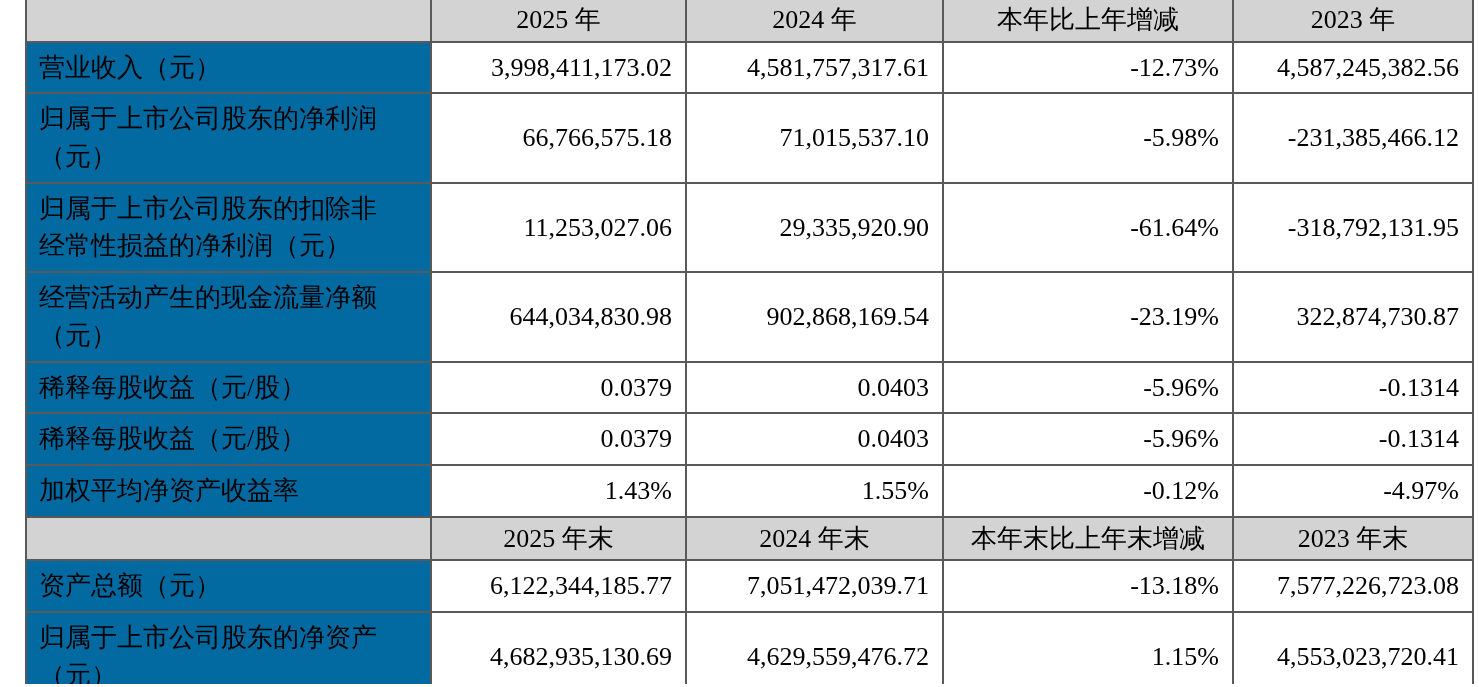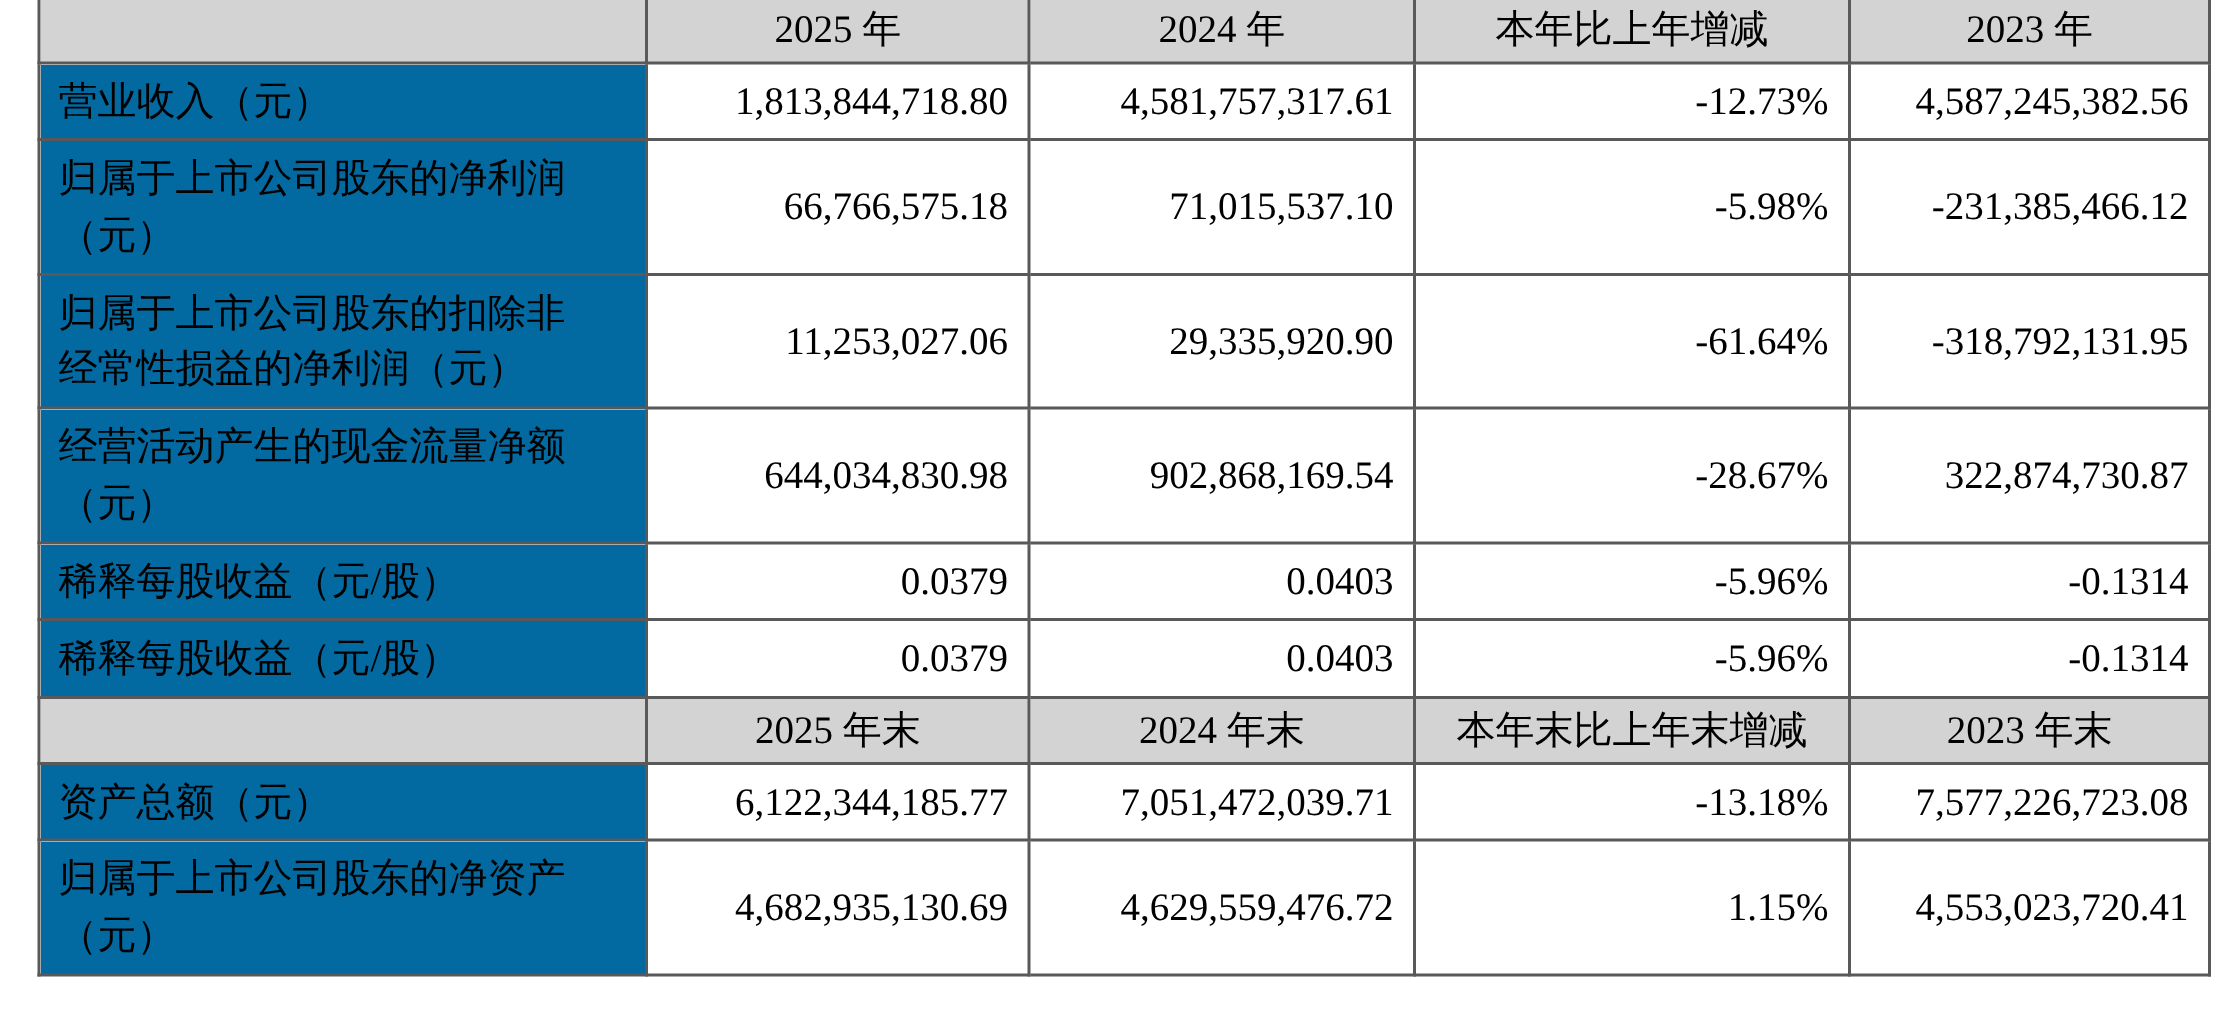--- a/index.html
+++ b/index.html
@@ -73,21 +73,21 @@
       <tr class="h42">
         <td class="hdr"></td>
         <td class="hdr">2025 年</td>
         <td class="hdr">2024 年</td>
         <td class="hdr">本年比上年增减</td>
         <td class="hdr">2023 年</td>
       </tr>
 
       <tr class="h46">
         <td class="label">营业收入（元）</td>
-        <td class="num">1,813,844,718.80</td>
+        <td class="num">3,998,411,173.02</td>
         <td class="num">4,581,757,317.61</td>
         <td class="num">-12.73%</td>
         <td class="num">4,587,245,382.56</td>
       </tr>
 
       <tr class="h88">
         <td class="label">归属于上市公司股东的净利润（元）</td>
         <td class="num">66,766,575.18</td>
         <td class="num">71,015,537.10</td>
         <td class="num">-5.98%</td>
@@ -99,40 +99,47 @@
         <td class="num">11,253,027.06</td>
         <td class="num">29,335,920.90</td>
         <td class="num">-61.64%</td>
         <td class="num">-318,792,131.95</td>
       </tr>
 
       <tr class="h82">
         <td class="label">经营活动产生的现金流量净额（元）</td>
         <td class="num">644,034,830.98</td>
         <td class="num">902,868,169.54</td>
-        <td class="num">-28.67%</td>
+        <td class="num">-23.19%</td>
         <td class="num">322,874,730.87</td>
       </tr>
 
       <tr class="h45">
         <td class="label">稀释每股收益（元/股）</td>
         <td class="num">0.0379</td>
         <td class="num">0.0403</td>
         <td class="num">-5.96%</td>
         <td class="num">-0.1314</td>
       </tr>
 
       <tr class="h45">
         <td class="label">稀释每股收益（元/股）</td>
         <td class="num">0.0379</td>
         <td class="num">0.0403</td>
         <td class="num">-5.96%</td>
         <td class="num">-0.1314</td>
       </tr>
 
+      <tr class="h45">
+        <td class="label">加权平均净资产收益率</td>
+        <td class="num">1.43%</td>
+        <td class="num">1.55%</td>
+        <td class="num">-0.12%</td>
+        <td class="num">-4.97%</td>
+      </tr>
 
       <tr class="h43">
         <td class="hdr"></td>
         <td class="hdr">2025 年末</td>
         <td class="hdr">2024 年末</td>
         <td class="hdr">本年末比上年末增减</td>
         <td class="hdr">2023 年末</td>
       </tr>
 
       <tr class="h47">

